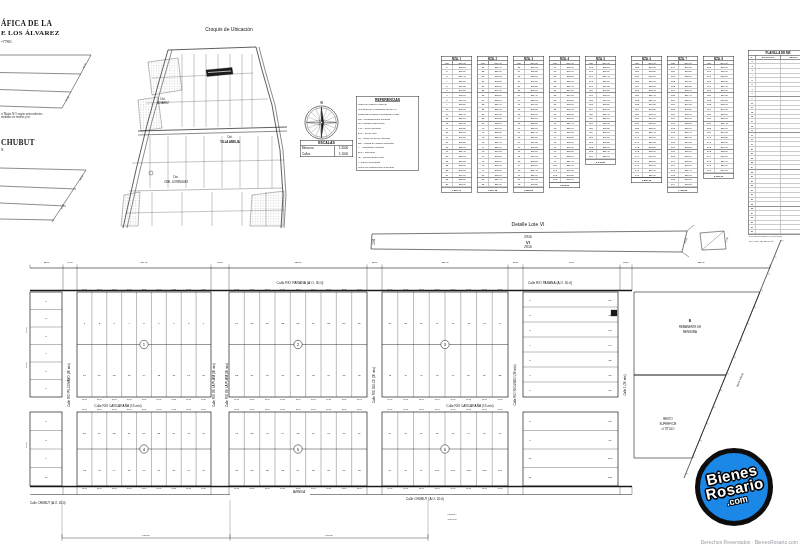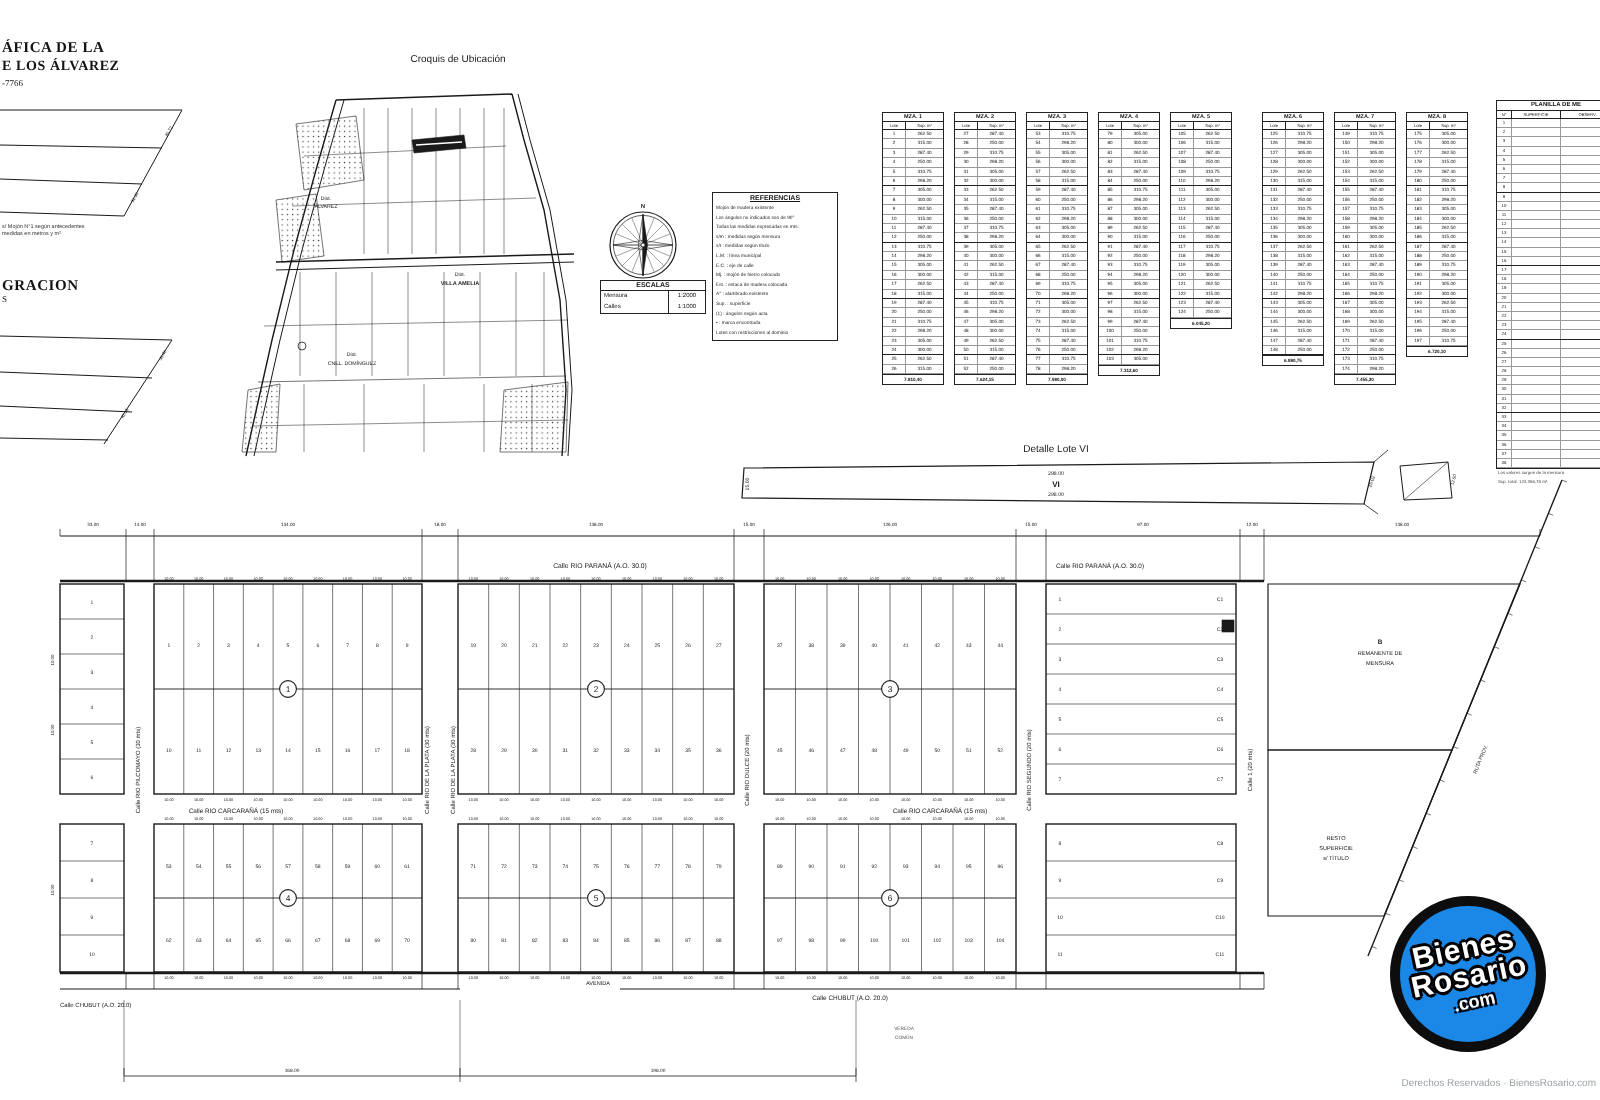--- a/index.html
+++ b/index.html
@@ -622,21 +622,21 @@
     <div class="t2">E LOS ÁLVAREZ</div>
     <div class="t3">-7766</div>
   </div>
   <div class="scaled-wrap" style="left:1px;top:112px;width:60px;height:14px;">
     <div class="scaled-inner notes-inner">
       <div>s/ Mojón N°1 según antecedentes</div>
       <div>medidas en metros y m²</div>
     </div>
   </div>
   <div class="hl2">
-    <div class="t1">GRACION</div>
+    <div class="t1">CHUBUT</div>
     <div class="t2">S</div>
   </div>
 
   <div class="scaled-wrap" style="left:300px;top:140px;width:52px;height:28px;">
     <div class="scaled-inner esc">
       <div class="et">ESCALAS</div>
       <div id="esc-rows">
           <div class="er">
             <div class="a">Mensura</div>
             <div class="b">1:2000</div>

